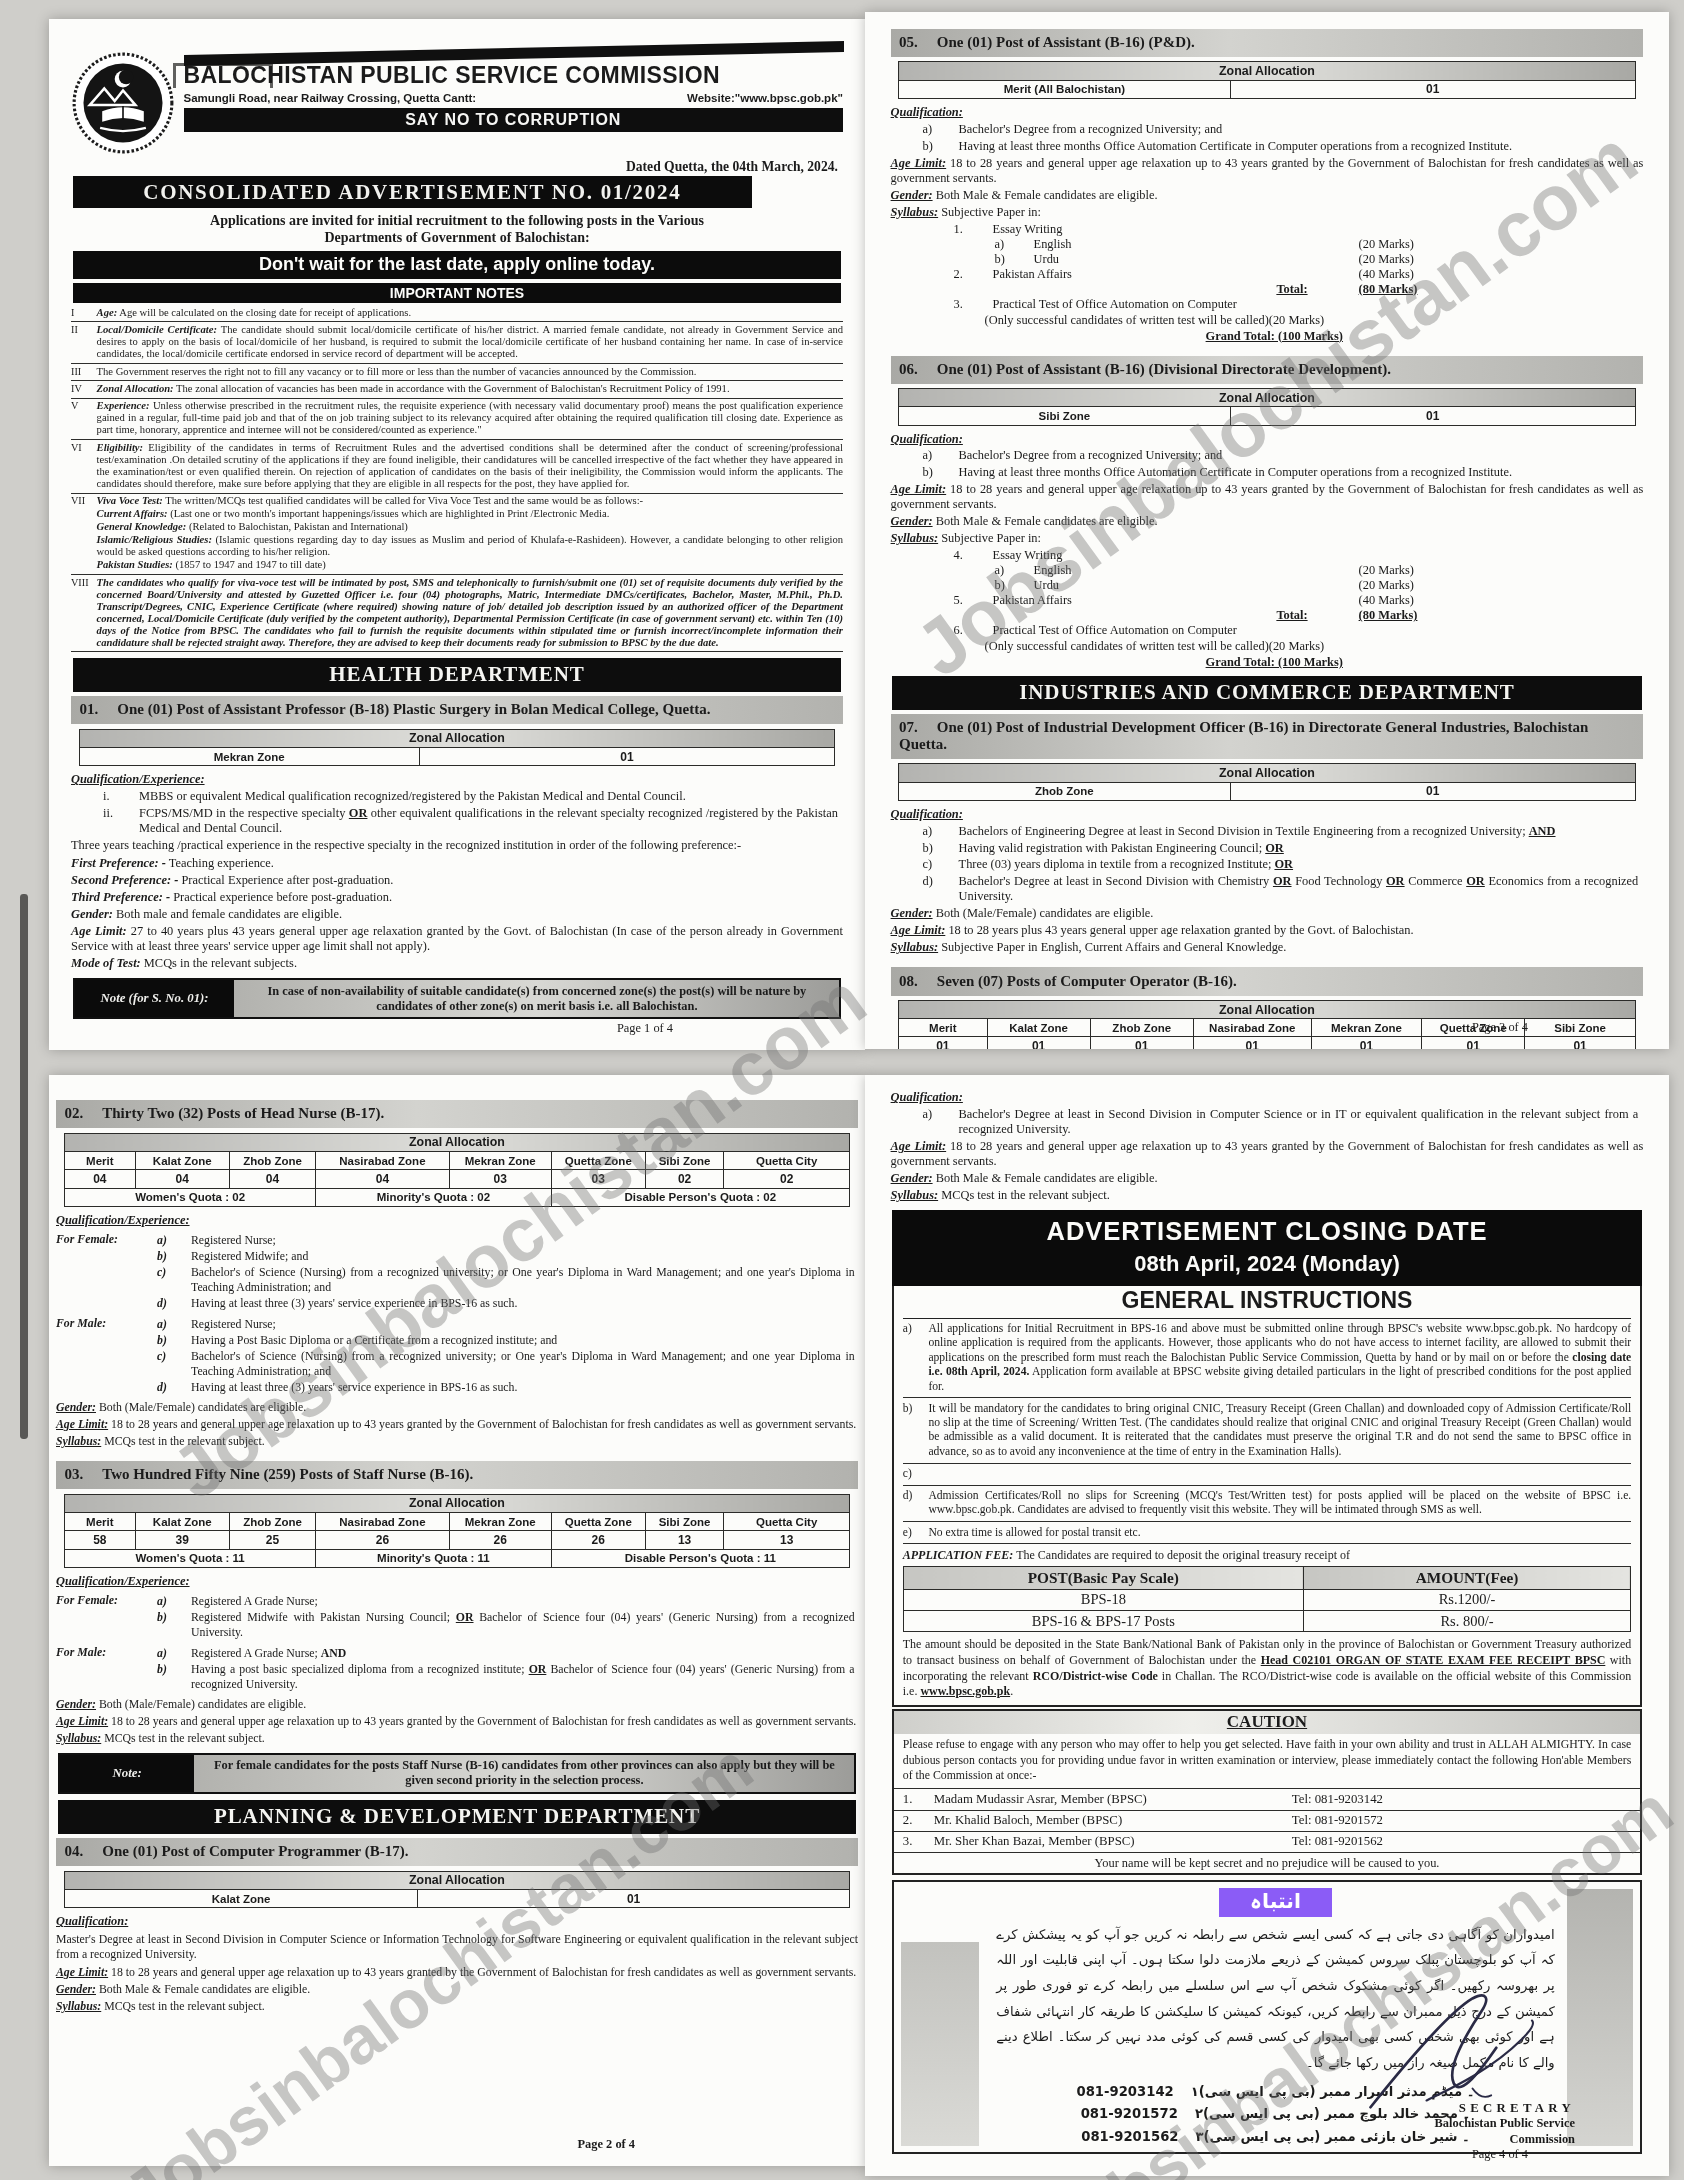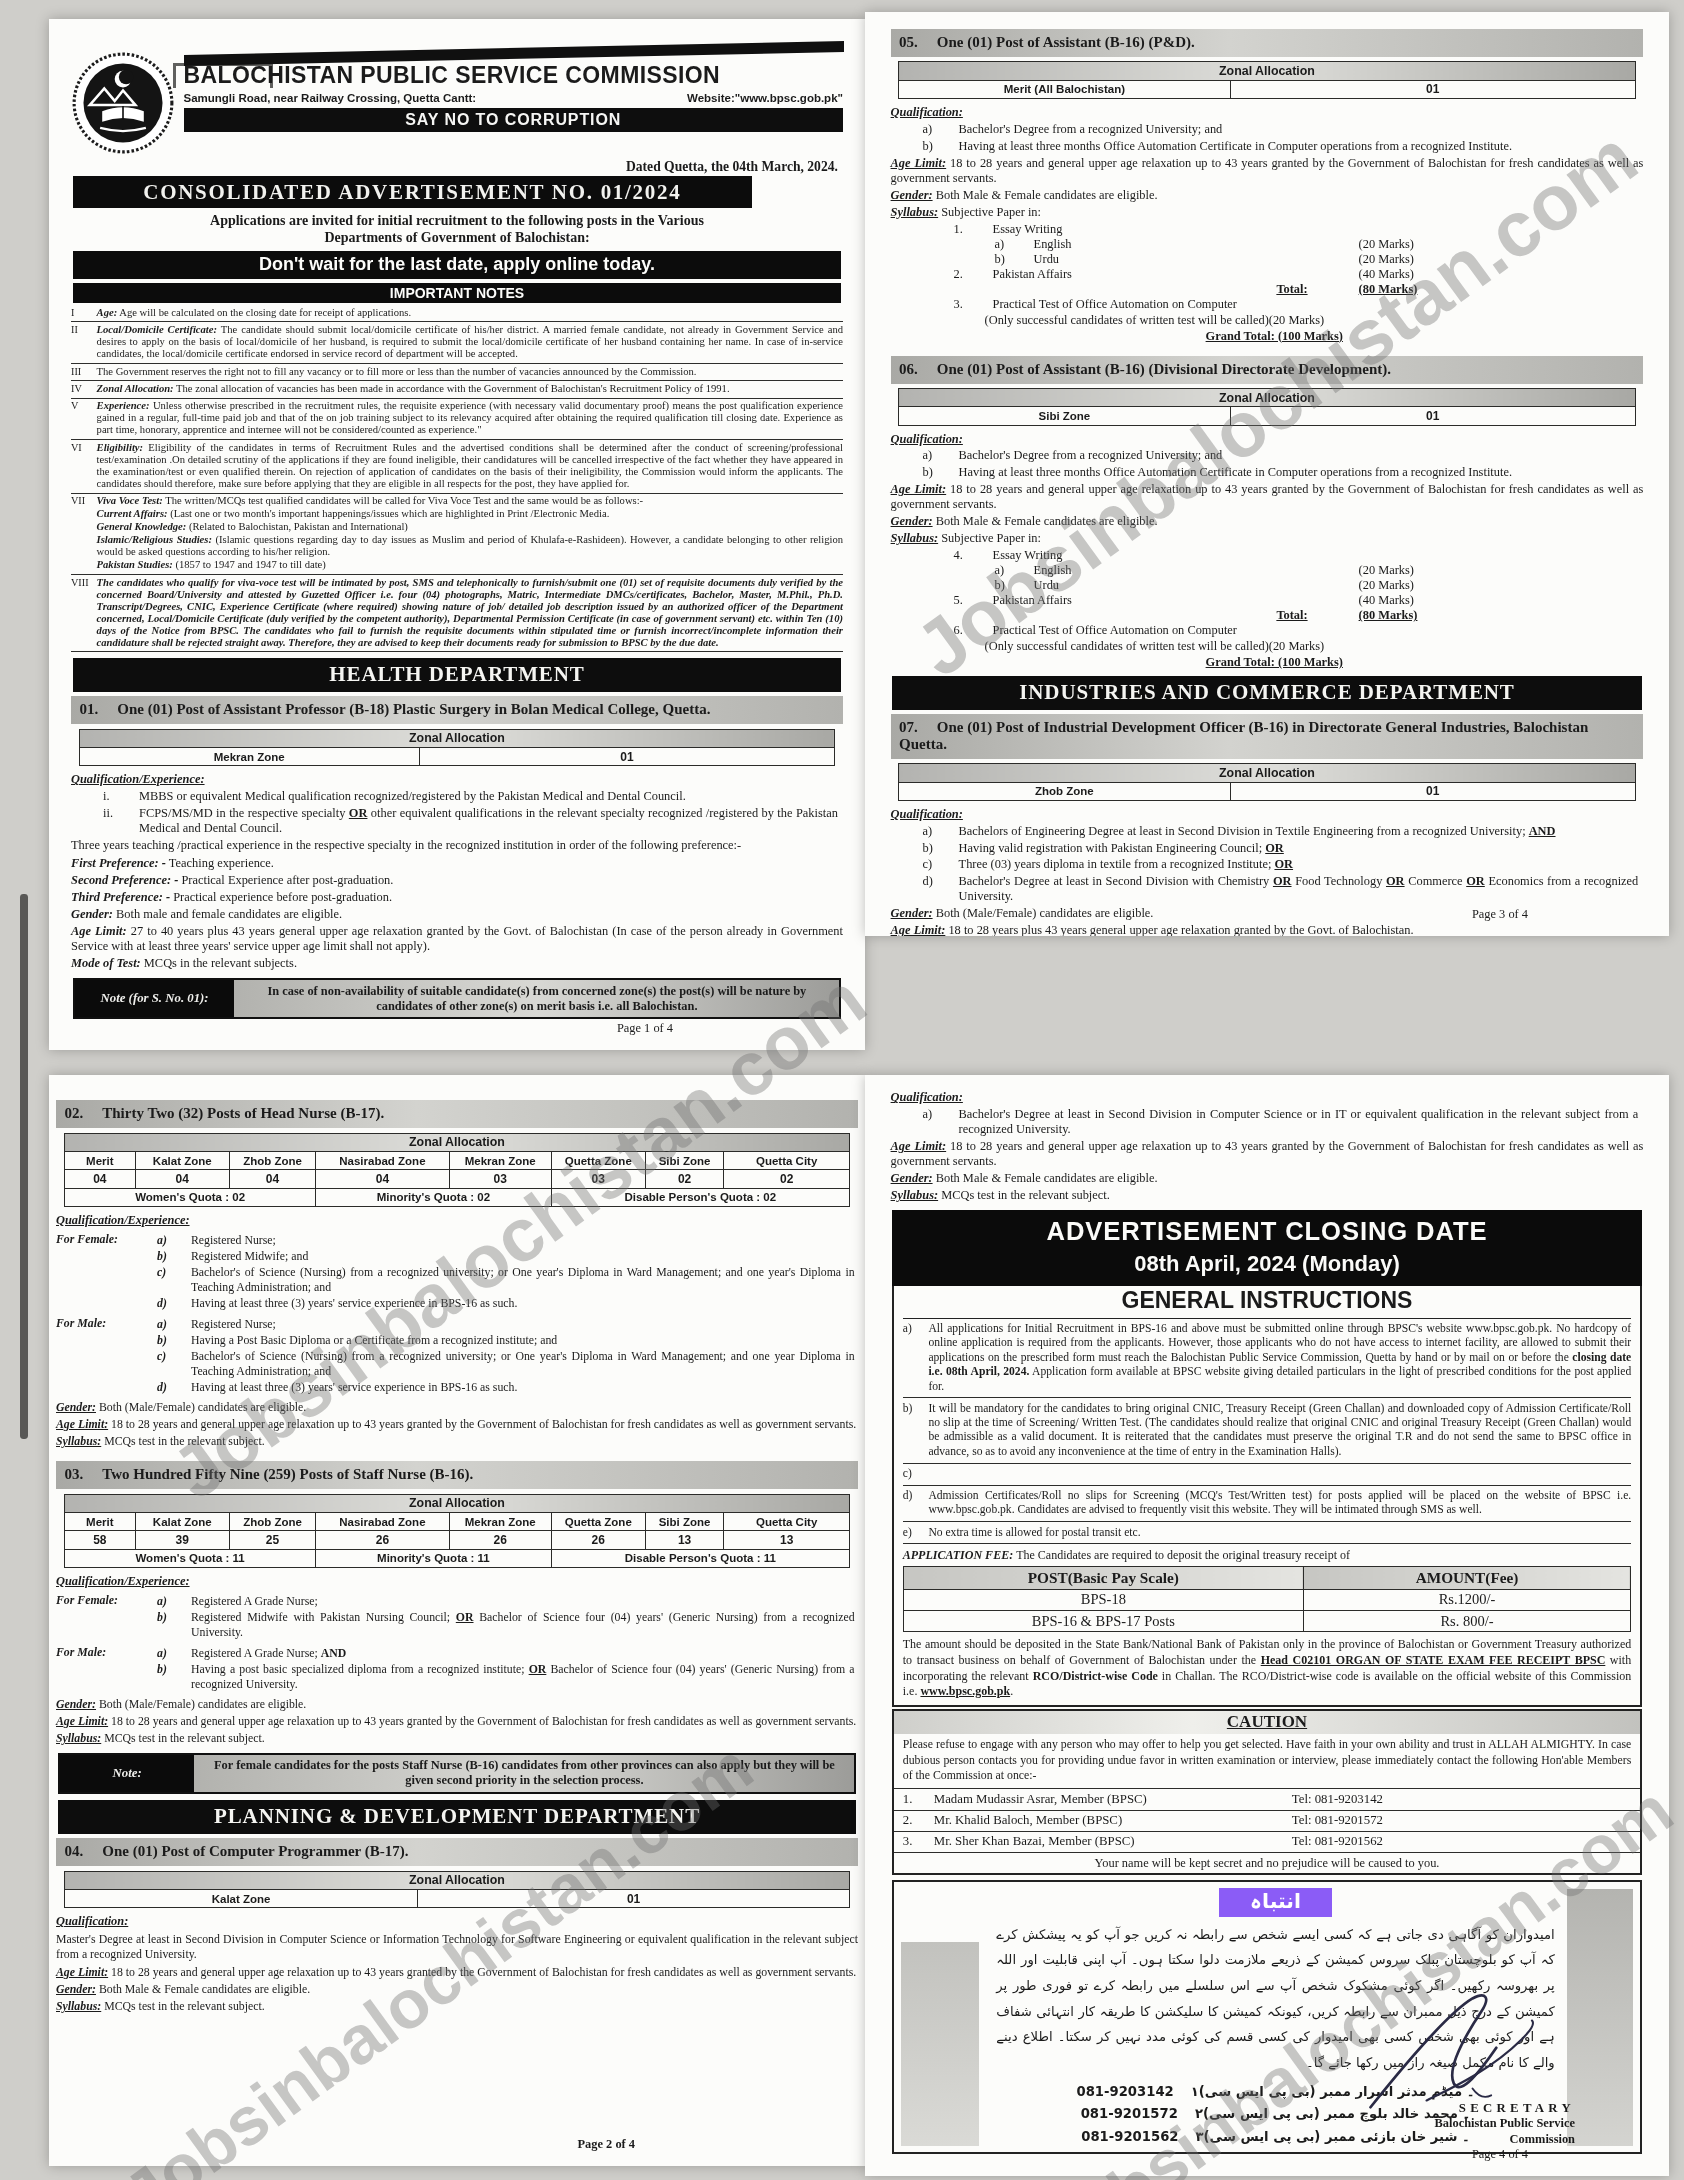--- a/index.html
+++ b/index.html
@@ -1,20 +1,20 @@
 <!DOCTYPE html>
 <html style="font-size:13.6px"><head>
 <meta charset="utf-8">
 <style>
   html,body{margin:0;padding:0;background:#d6d5d0;}
   .canvas{position:relative;width:1685px;height:2181px;background:#cfceca;overflow:hidden;
           font-family:"Liberation Serif",serif;color:#1b1b1b;}
   .sheet{position:absolute;background:#fcfcfa;overflow:hidden;box-shadow:0 0 12px rgba(0,0,0,.25);}
   .p1{left:49px;top:19px;width:816px;height:1031px;padding:0 22px;box-sizing:border-box;}
-  .p3{left:865px;top:12px;width:804px;height:924px;padding:0 25.6px;box-sizing:border-box;}
+  .p3{left:865px;top:12px;width:804px;height:1037px;padding:0 25.6px;box-sizing:border-box;}
   .p2{left:49px;top:1075px;width:816px;height:1091px;padding:0 7px;box-sizing:border-box;}
   .p4{left:865px;top:1075px;width:804px;height:1101px;padding:0 25.6px;box-sizing:border-box;}
 
   .wm{position:absolute;font-family:"Liberation Sans",sans-serif;font-weight:bold;color:#6f6f6f;
       opacity:.38;transform:rotate(-36deg);white-space:nowrap;pointer-events:none;z-index:40;}
   .edge-strip{position:absolute;left:20.4px;top:894px;width:7.7px;height:545px;background:#3b3b38;border-radius:3.4px;opacity:.8;}
   .corner-mark{position:absolute;left:124px;top:44px;width:94px;height:22px;
       border-top:3.4px solid #2c2c2a;border-left:3.4px solid #2c2c2a;border-right:3.4px solid #2c2c2a;opacity:.75;}
 
   

